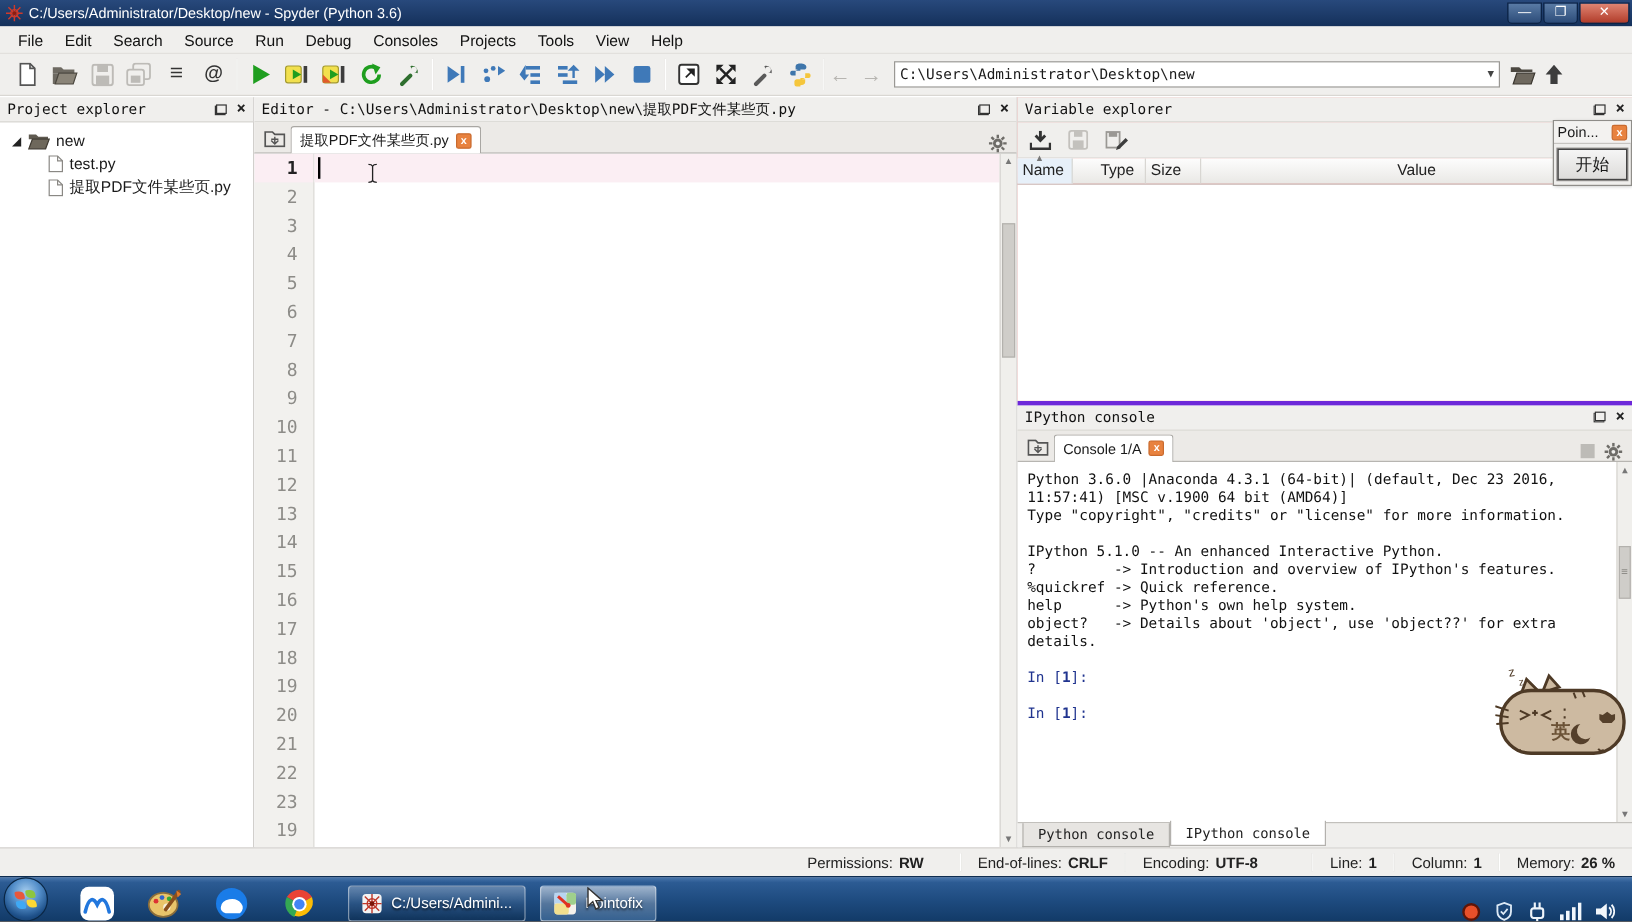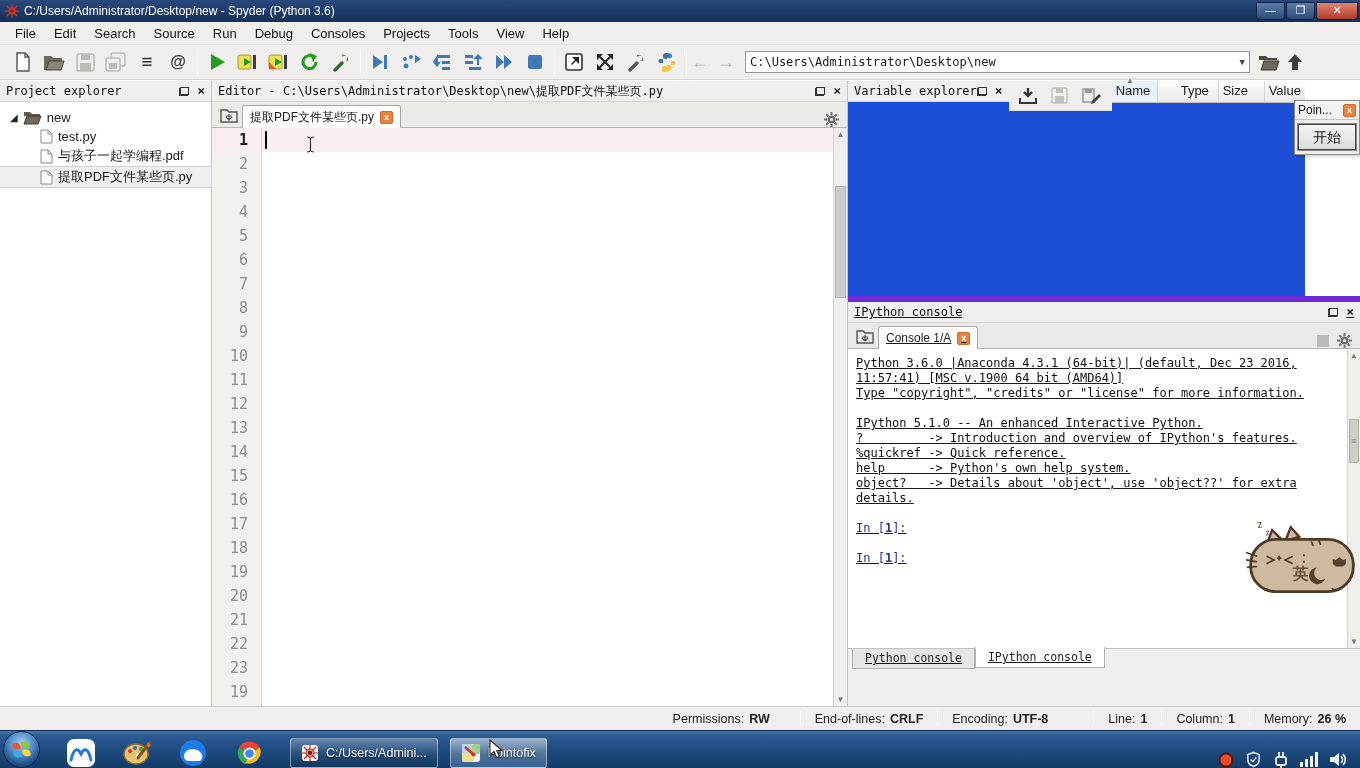--- a/index.html
+++ b/index.html
@@ -74,21 +74,21 @@
   .curline{position:absolute; left:0; right:14px; top:0; height:24px; background:#fbeef3;}
   .cursor{position:absolute; left:3px; top:3px; width:2px; height:18px; background:#000;}
   .ibeam{position:absolute; left:44px; top:8px;}
   .vscroll{position:absolute; right:0; top:0; bottom:0; width:14px; background:#f0efec; border-left:1px solid #d6d4d0;}
   .vscroll .up,.vscroll .down{position:absolute;left:0;right:0;height:13px;color:#777;font-size:8px;text-align:center;line-height:13px;}
   .vscroll .up{top:0;} .vscroll .down{bottom:0;}
   .vscroll .thumb{position:absolute;left:1px;right:1px;background:#cfcdc9;border:1px solid #b3b1ad;}
   .ed-thumb{top:58px;height:112px;}
   
   .rightcol{width:512px; display:flex; flex-direction:column;}
-  .varexp{height:215px; display:flex; background:#1d4ed8; position:relative;}
+  .varexp{height:253px; display:flex; flex-direction:column; background:#fca5a5; position:relative;}
   .var-toolbar{height:30px; background:#f0efed; display:flex; align-items:center; gap:14px; padding:0 10px;
     border-bottom:1px solid #e0deda;}
   .var-cols{height:22px; display:flex; background:linear-gradient(#fdfdfd,#e9e8e5); border-bottom:1px solid #c2c0bc; font-size:13px;}
   .vcol{padding:2px 4px; border-right:1px solid #d8d6d2; color:#222;}
   .vcol:nth-child(1){width:46px; background:#e7f0f9; position:relative;}
   .vcol:nth-child(1)::before{content:"▴"; position:absolute; top:-6px; left:16px; font-size:9px; color:#777;}
   .vcol:nth-child(2){width:42px;margin-left:19px;}
   .vcol:nth-child(3){width:46px;}
   .vcol:nth-child(4){flex:1; text-align:center; border-right:none;}
   .var-body{flex:1; background:#fff;}
@@ -97,21 +97,21 @@
     border:1px solid #8f8d89; box-shadow:1px 1px 3px rgba(0,0,0,.25); z-index:20;}
   .poin-title{height:19px; display:flex; align-items:center; padding:0 3px; font-size:12px;
     border-bottom:1px solid #c6c4c0; background:#f3f2f0;}
   .poin-close{margin-left:auto; width:13px; height:13px; background:#e8823f; border:1px solid #c96a2e;
     border-radius:2px; color:#fff; font-size:9px; font-weight:bold; line-height:11px; text-align:center;}
   .poin-body{padding:4px 3px;}
   .start-btn{display:block; width:58px; height:26px; margin:0 auto; font-size:14px;
     background:linear-gradient(#f5f5f5,#dddcda); border:1px solid #444;
     box-shadow:0 0 0 1px #8a8886; text-align:center; line-height:24px;}
   
-  .consolepane{height:373px; display:flex; flex-direction:column; background:#fff; border-top:6px solid #6d28d9;text-decoration:underline;}
+  .consolepane{height:373px; display:flex; flex-direction:column; background:#fff; border-top:4px solid #6d28d9;}
   .console-body{position:relative; flex:1; overflow:hidden;
     font-family:"DejaVu Sans Mono",monospace; font-size:12px; line-height:15px; color:#111;
     padding:7px 4px 0 8px;}
   .cline{height:15px; white-space:pre;}
   .promptline{height:15px; white-space:pre; color:#20348f;}
   .promptline b{font-weight:bold;}
   .blankline{height:15px;}
   .co-scroll{width:13px;}
   .co-thumb{top:70px;height:44px;}
   .co-thumb::after{content:"≡";position:absolute;left:1px;top:14px;color:#8f8d89;font-size:9px;}
@@ -375,27 +375,20 @@
           <span>new</span>
         </div>
         <div>
 
         <div class="pfile">
             <svg width="13" height="15" viewBox="0 0 13 15">
                 <path d="M1 1h7l4 4v9H1z" fill="#fff" stroke="#8a8884"></path>
                 <path d="M8 1v4h4" fill="none" stroke="#8a8884"></path>
               </svg>
             <span>test.py</span>
-          </div>
-            <div class="pfile">
-            <svg width="13" height="15" viewBox="0 0 13 15">
-                <path d="M1 1h7l4 4v9H1z" fill="#fff" stroke="#8a8884"></path>
-                <path d="M8 1v4h4" fill="none" stroke="#8a8884"></path>
-              </svg>
-            <span>与孩子一起学编程.pdf</span>
           </div>
             <div class="pfile">
             <svg width="13" height="15" viewBox="0 0 13 15">
                 <path d="M1 1h7l4 4v9H1z" fill="#fff" stroke="#8a8884"></path>
                 <path d="M8 1v4h4" fill="none" stroke="#8a8884"></path>
               </svg>
             <span>提取PDF文件某些页.py</span>
           </div>
           </div>
       </div>

